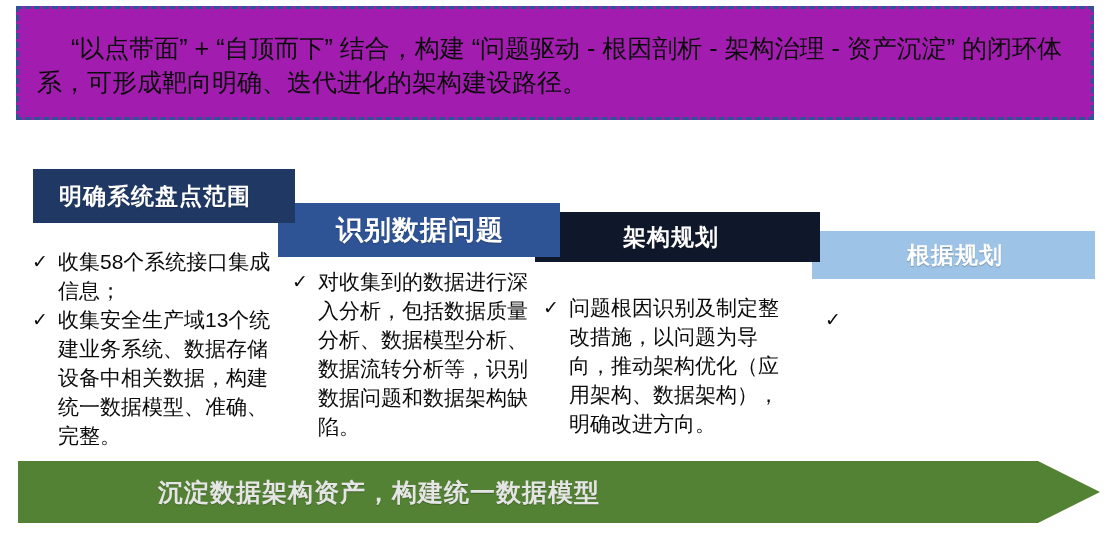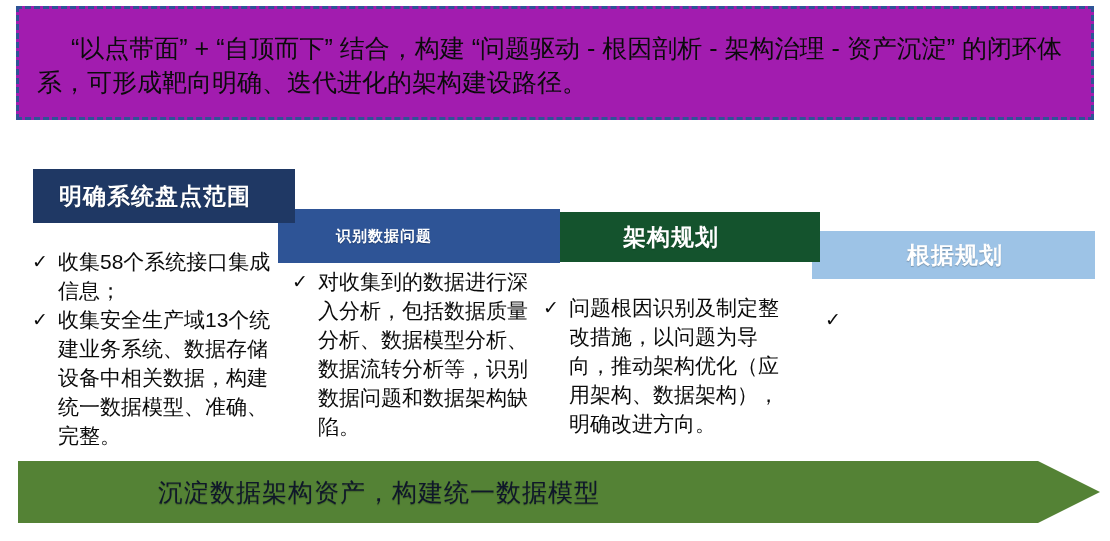--- a/index.html
+++ b/index.html
@@ -69,32 +69,32 @@
   #banner-1 {
     left: 33px;  top: 169px;
     width: 262px; height: 54px;
     background: #1F3864;
     z-index: 40;
     padding-left: 26px;
     font-size: 23px;
   }
   
   #banner-2 {
-    left: 278px; top: 209px;
+    left: 278px; top: 203px;
     width: 282px; height: 54px;
     background: #2E5496;
     z-index: 30;
     padding-left: 58px;
-    font-size: 15px;
+    font-size: 27px;
   }
   
   #banner-3 {
     left: 535px; top: 212px;
     width: 285px; height: 50px;
-    background: #14532d;
+    background: #0f172a;
     z-index: 20;
     padding-left: 88px;
     font-size: 23px;
   }
   
   #banner-4 {
     left: 812px; top: 231px;
     width: 283px; height: 48px;
     background: #9DC3E6;
     z-index: 10;
@@ -139,23 +139,23 @@
     height: 62px;
     background: #548235;
     -webkit-clip-path: polygon(0 0, calc(100% - 62px) 0, 100% 50%, calc(100% - 62px) 100%, 0 100%);
     clip-path: polygon(0 0, calc(100% - 62px) 0, 100% 50%, calc(100% - 62px) 100%, 0 100%);
     display: flex;
     align-items: center;
     justify-content: center;
     z-index: 5;
   }
   #green-arrow-label {
-    color: #0f172a;
+    color: #e5e5e5;
     font-size: 25px;
-    font-weight: 400;
+    font-weight: 700;
     letter-spacing: 1px;
     text-shadow: 0 1px 1px rgba(0,0,0,0.25);
     transform: translateX(-180px);
   }
 </style>
 </head>
 <body>
 
 <div id="callout-box">
   <div id="callout-text">“以点带面” + “自顶而下” 结合，构建 “问题驱动 - 根因剖析 - 架构治理 - 资产沉淀” 的闭环体系，可形成靶向明确、迭代进化的架构建设路径。</div>

